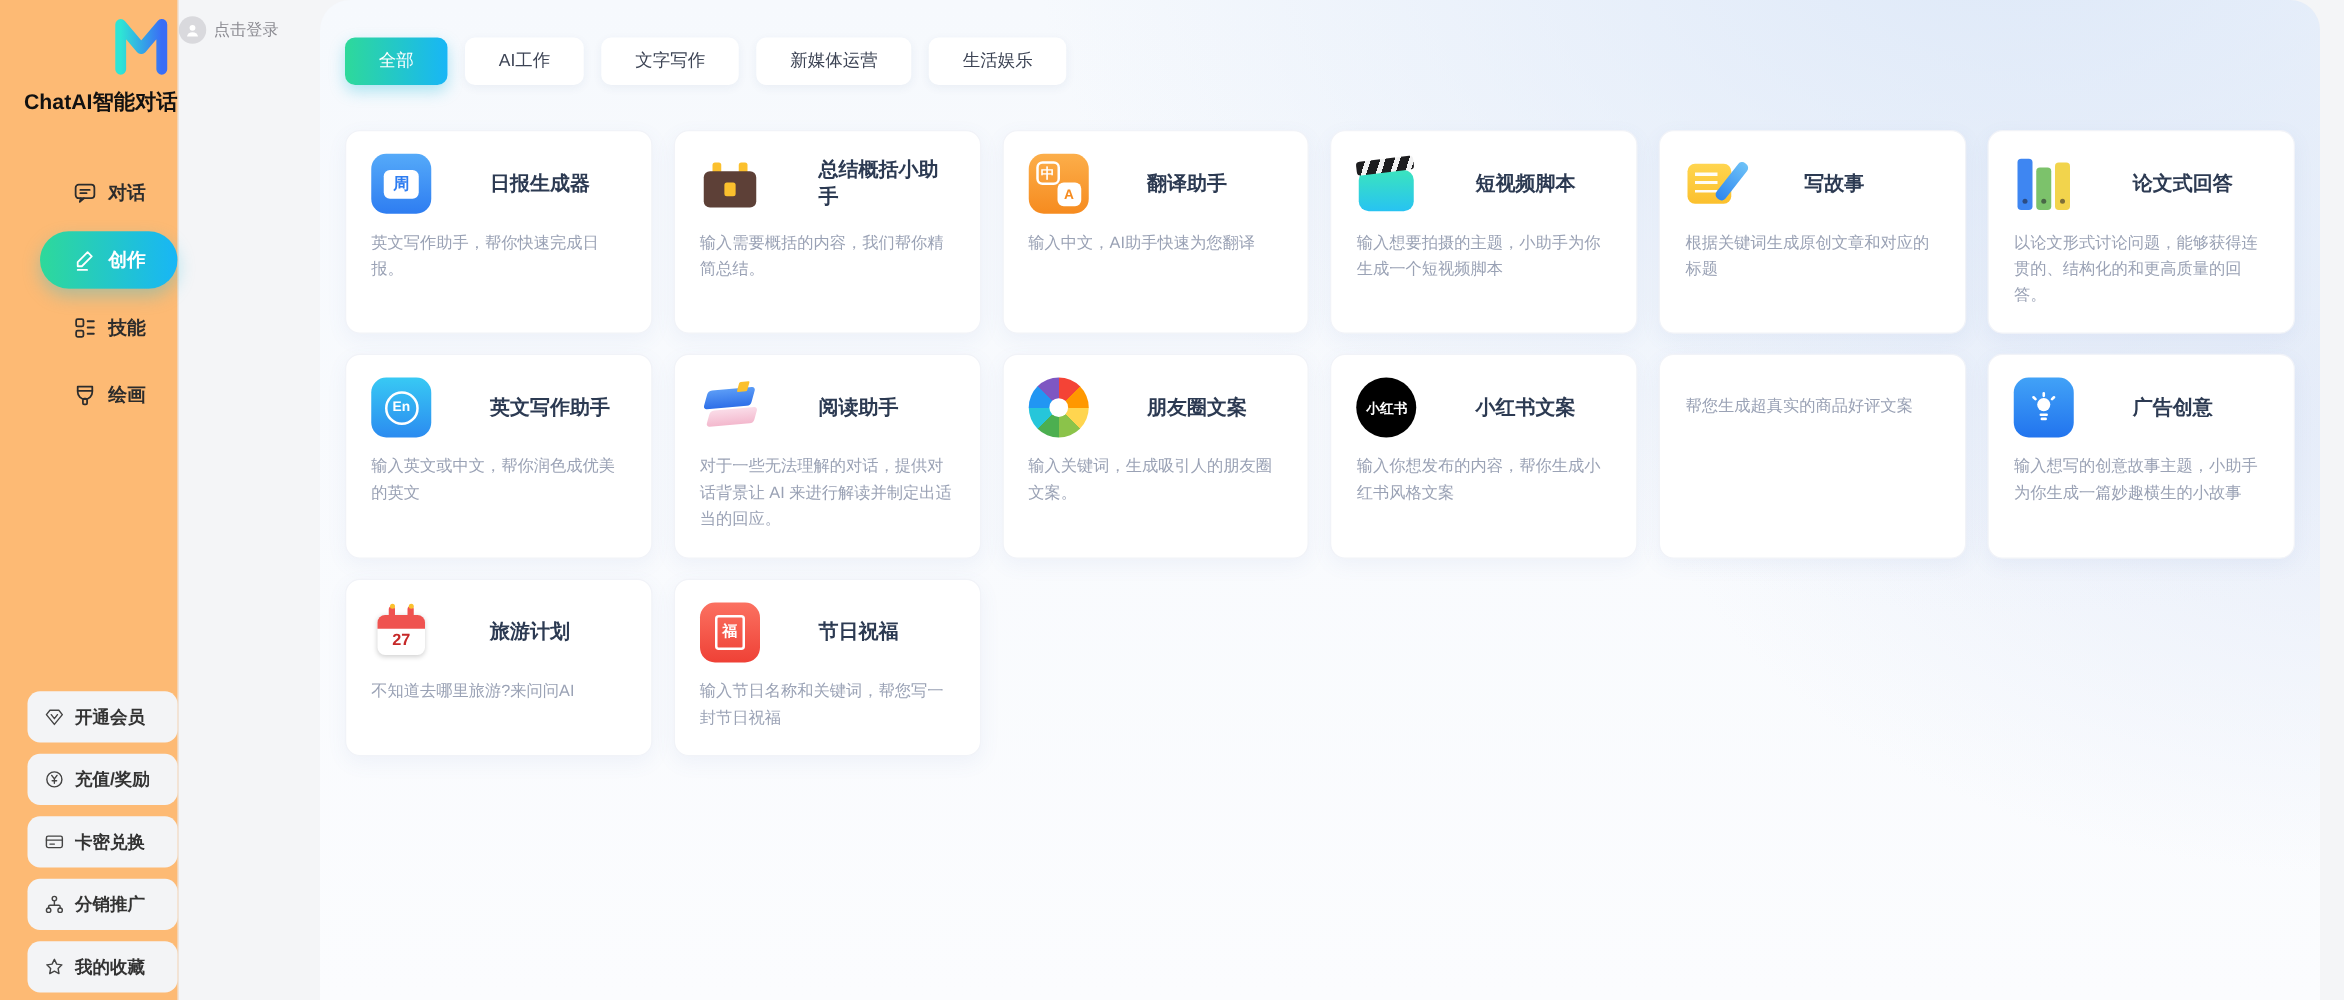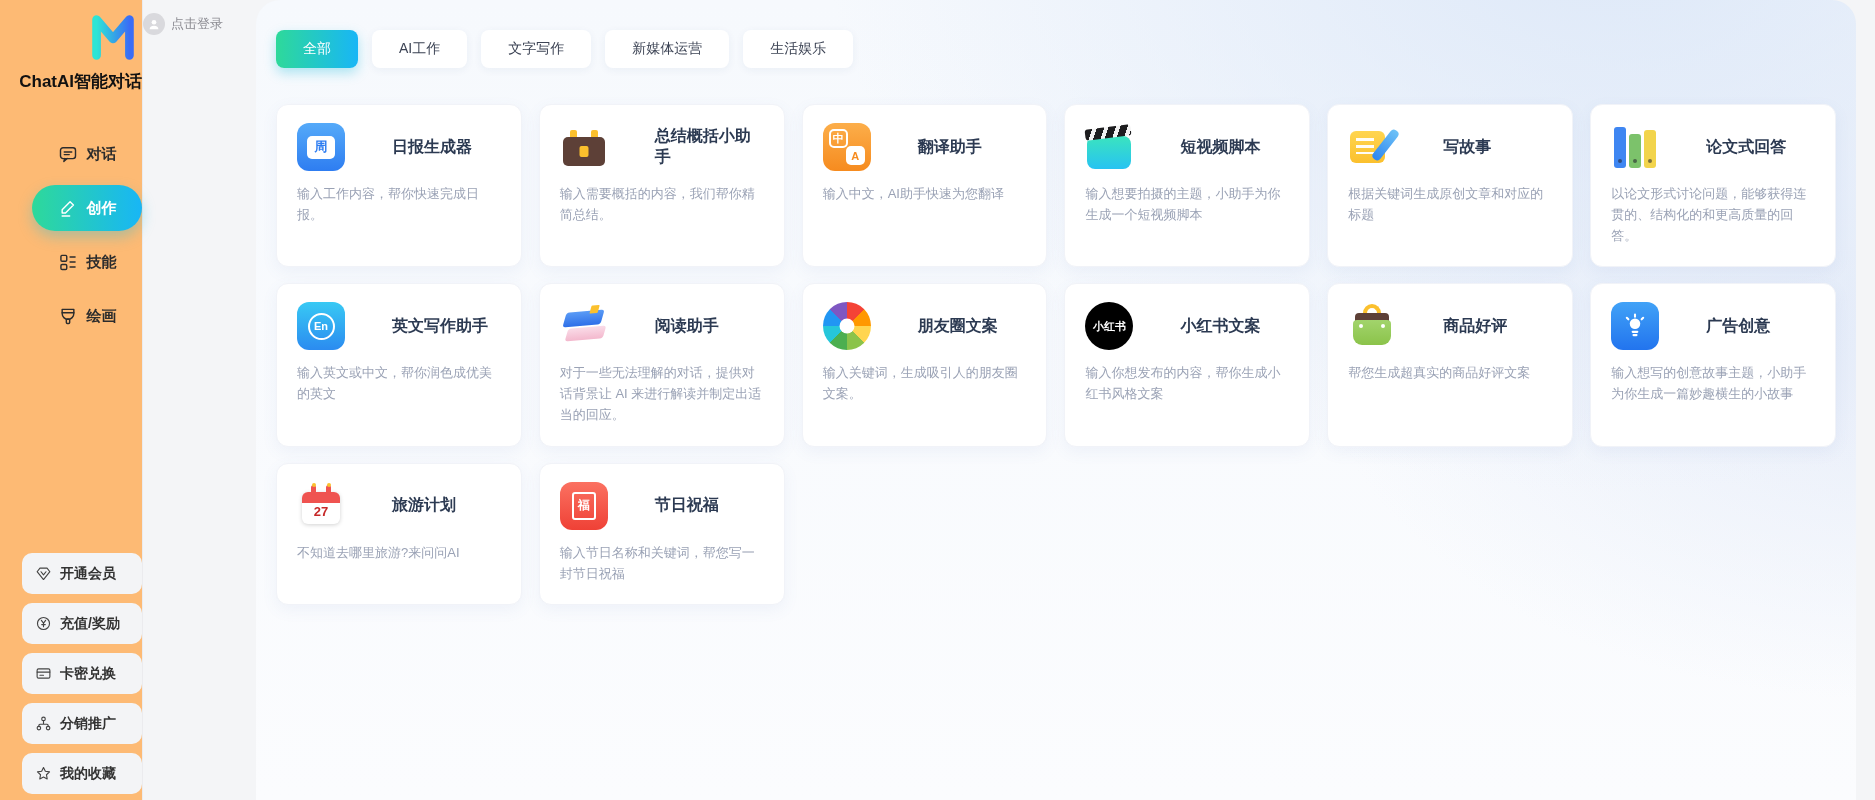--- a/index.html
+++ b/index.html
@@ -264,21 +264,21 @@
 
       <div class="cards">
 
         <article class="card">
           <div class="card-head">
             <div class="tool-icon ic-daily">
               <div class="cal">周</div>
             </div>
             <h3 class="card-title">日报生成器</h3>
           </div>
-          <p class="card-desc">输入工作内容，帮你快速完成日报。</p>
+          <p class="card-desc">英文写作助手，帮你快速完成日报。</p>
         </article>
 
         <article class="card">
           <div class="card-head">
             <div class="tool-icon ic-brief">
               <div class="b-strap l"></div>
                 <div class="b-strap r"></div>
                 <div class="b-body"></div>
                 <div class="b-clasp"></div>
             </div>
@@ -364,28 +364,20 @@
 
         <article class="card">
           <div class="card-head">
             <div class="tool-icon ic-xhs">小红书</div>
             <h3 class="card-title">小红书文案</h3>
           </div>
           <p class="card-desc">输入你想发布的内容，帮你生成小红书风格文案</p>
         </article>
 
         <article class="card">
-          <div class="card-head">
-            <div class="tool-icon ic-bag">
-              <div class="g-handle"></div>
-                <div class="g-top"></div>
-                <div class="g-body"></div>
-            </div>
-            <h3 class="card-title">商品好评</h3>
-          </div>
           <p class="card-desc">帮您生成超真实的商品好评文案</p>
         </article>
 
         <article class="card">
           <div class="card-head">
             <div class="tool-icon ic-bulb">
               <svg viewBox="0 0 24 24" width="28" height="28" fill="none" stroke="#fff" stroke-width="1.8" stroke-linecap="round">
                 <circle cx="12" cy="10" r="4.5" fill="#fff" stroke="none"></circle>
                 <path d="M12 2.2 v1.8 M5 5 l1.3 1.3 M19 5 l-1.3 1.3 M10 17 h4 M10.7 19.8 h2.6"></path>
               </svg>

